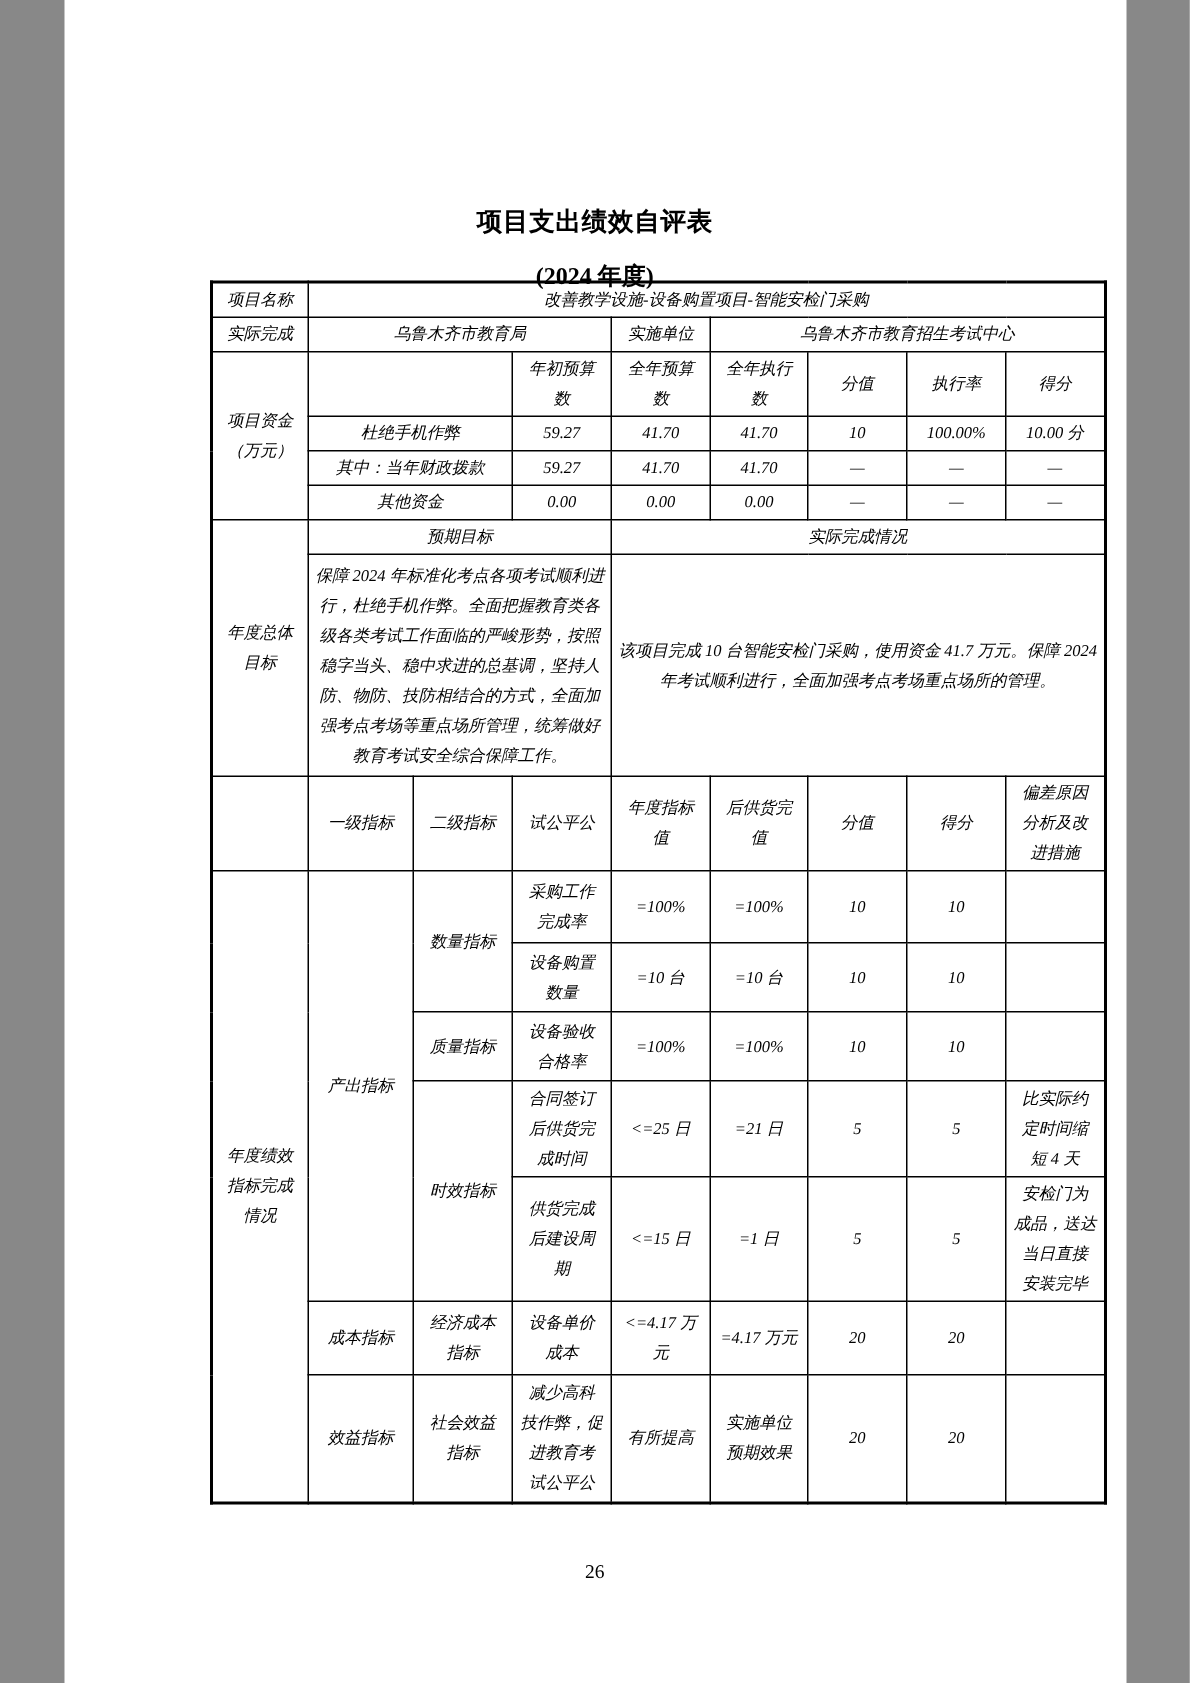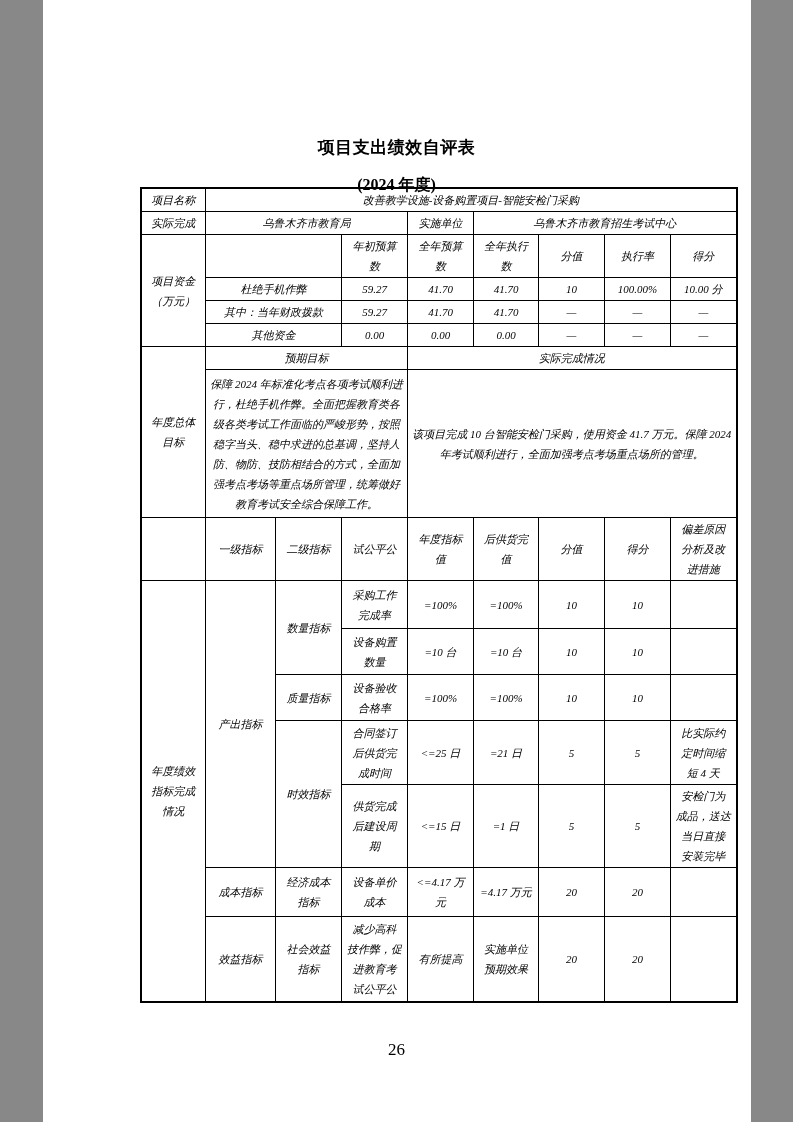--- a/index.html
+++ b/index.html
@@ -77,21 +77,21 @@
   tr.r-h64  { height: 64px; }
   tr.r-h77  { height: 77px; }
   tr.r-h49  { height: 49px; }
   tr.r-h85  { height: 85px; }
   .page-number {
     position: absolute;
     top: 1040px;
     left: 0;
     width: 100%;
     text-align: center;
-    font-size: 17px;
+    font-size: 13px;
   }
 </style>
 </head>
 <body>
 
 <div class="page">
 
   <div class="title-block">
     <div class="doc-title">项目支出绩效自评表</div>
     <div class="doc-subtitle">(2024 年度)</div>

